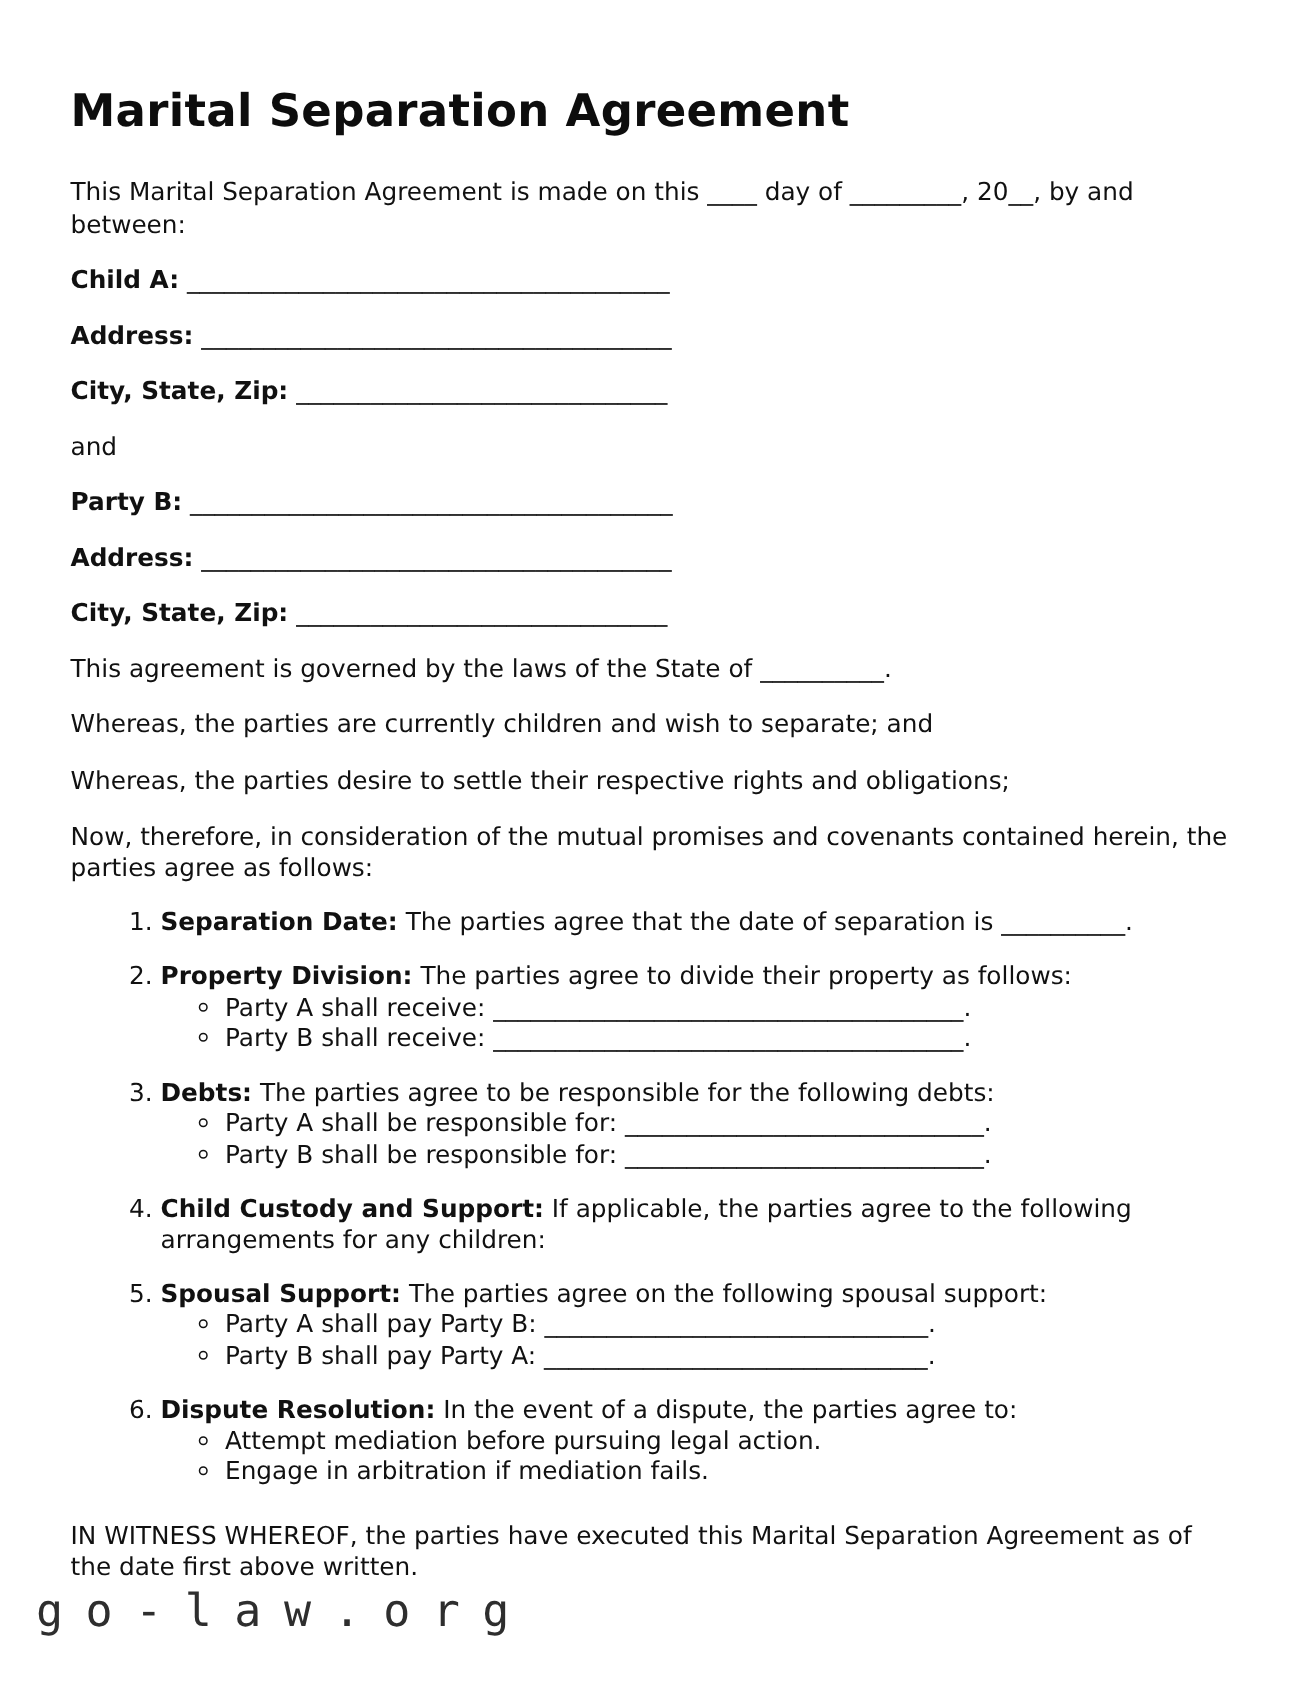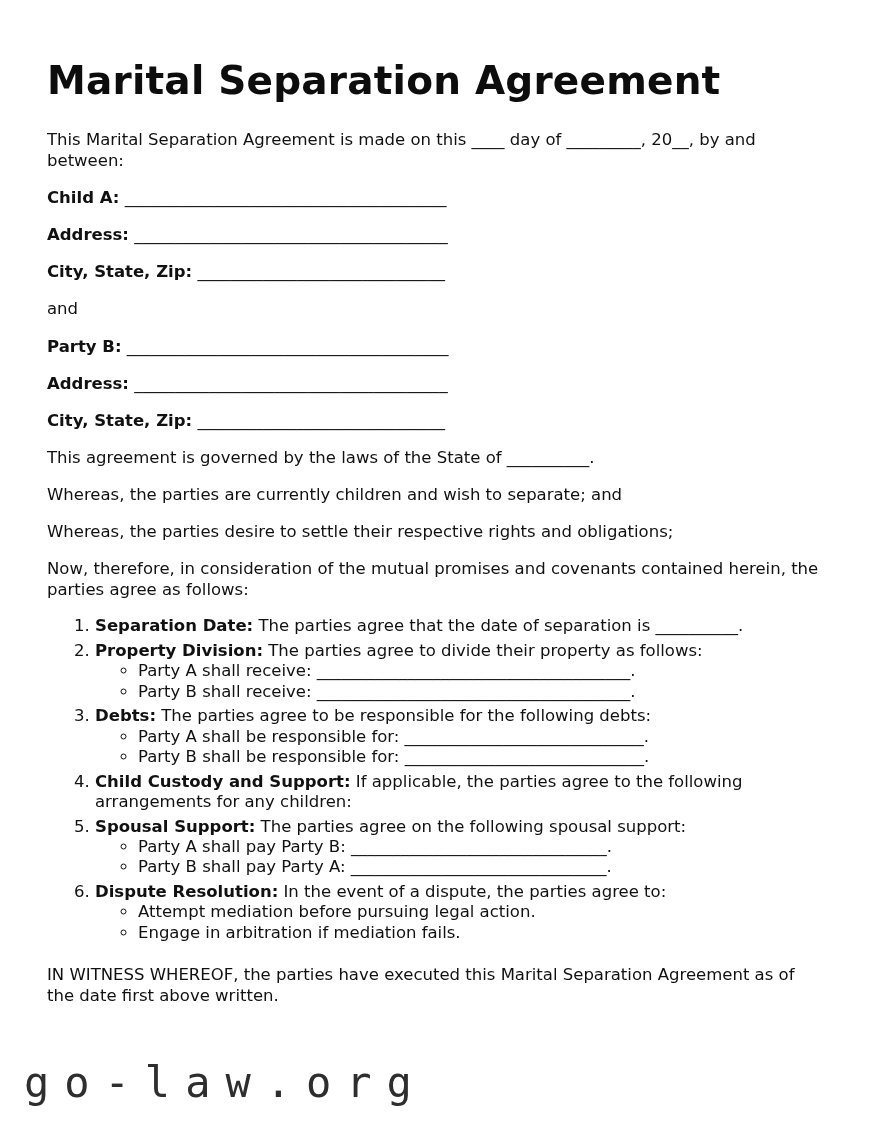--- a/index.html
+++ b/index.html
@@ -12,47 +12,47 @@
     font-size: 16.5px;
     line-height: 1.28;
     overflow: hidden;
     position: relative;
   }
   .page {
     padding: 56px 47px 0 47px;
     box-sizing: border-box;
   }
   h1.doc-title {
-    font-size: 39px;
+    font-size: 30px;
     font-weight: 700;
     letter-spacing: 0.2px;
     margin: 0 0 23px 0;
     color: #0d0d0d;
   }
   p { margin: 0 0 16px 0; }
   .lbl { font-weight: 700; }
   ol.clauses {
     margin: 0 0 16px 0;
     padding-left: 44px;
     line-height: 1.24;
   }
-  ol.clauses > li { margin: 4px; padding: 0; }
+  ol.clauses > li { margin: 16px; padding: 0; }
   ol.clauses ul {
     list-style-type: circle;
     margin: 0;
     padding-left: 43px;
   }
   ol.clauses ul > li { margin: 0; padding: 0; }
   .witness { margin-top: 21px; }
   .footer-brand {
     position: absolute;
     left: 24px;
     top: 1056px;
     font-family: "DejaVu Sans Mono", "Liberation Mono", monospace;
-    font-size: 42px;
+    font-size: 30px;
     letter-spacing: 15px;
     color: #2e2e2e;
     white-space: nowrap;
   }
 </style>
 </head>
 <body>
 
 <div class="page">
 

